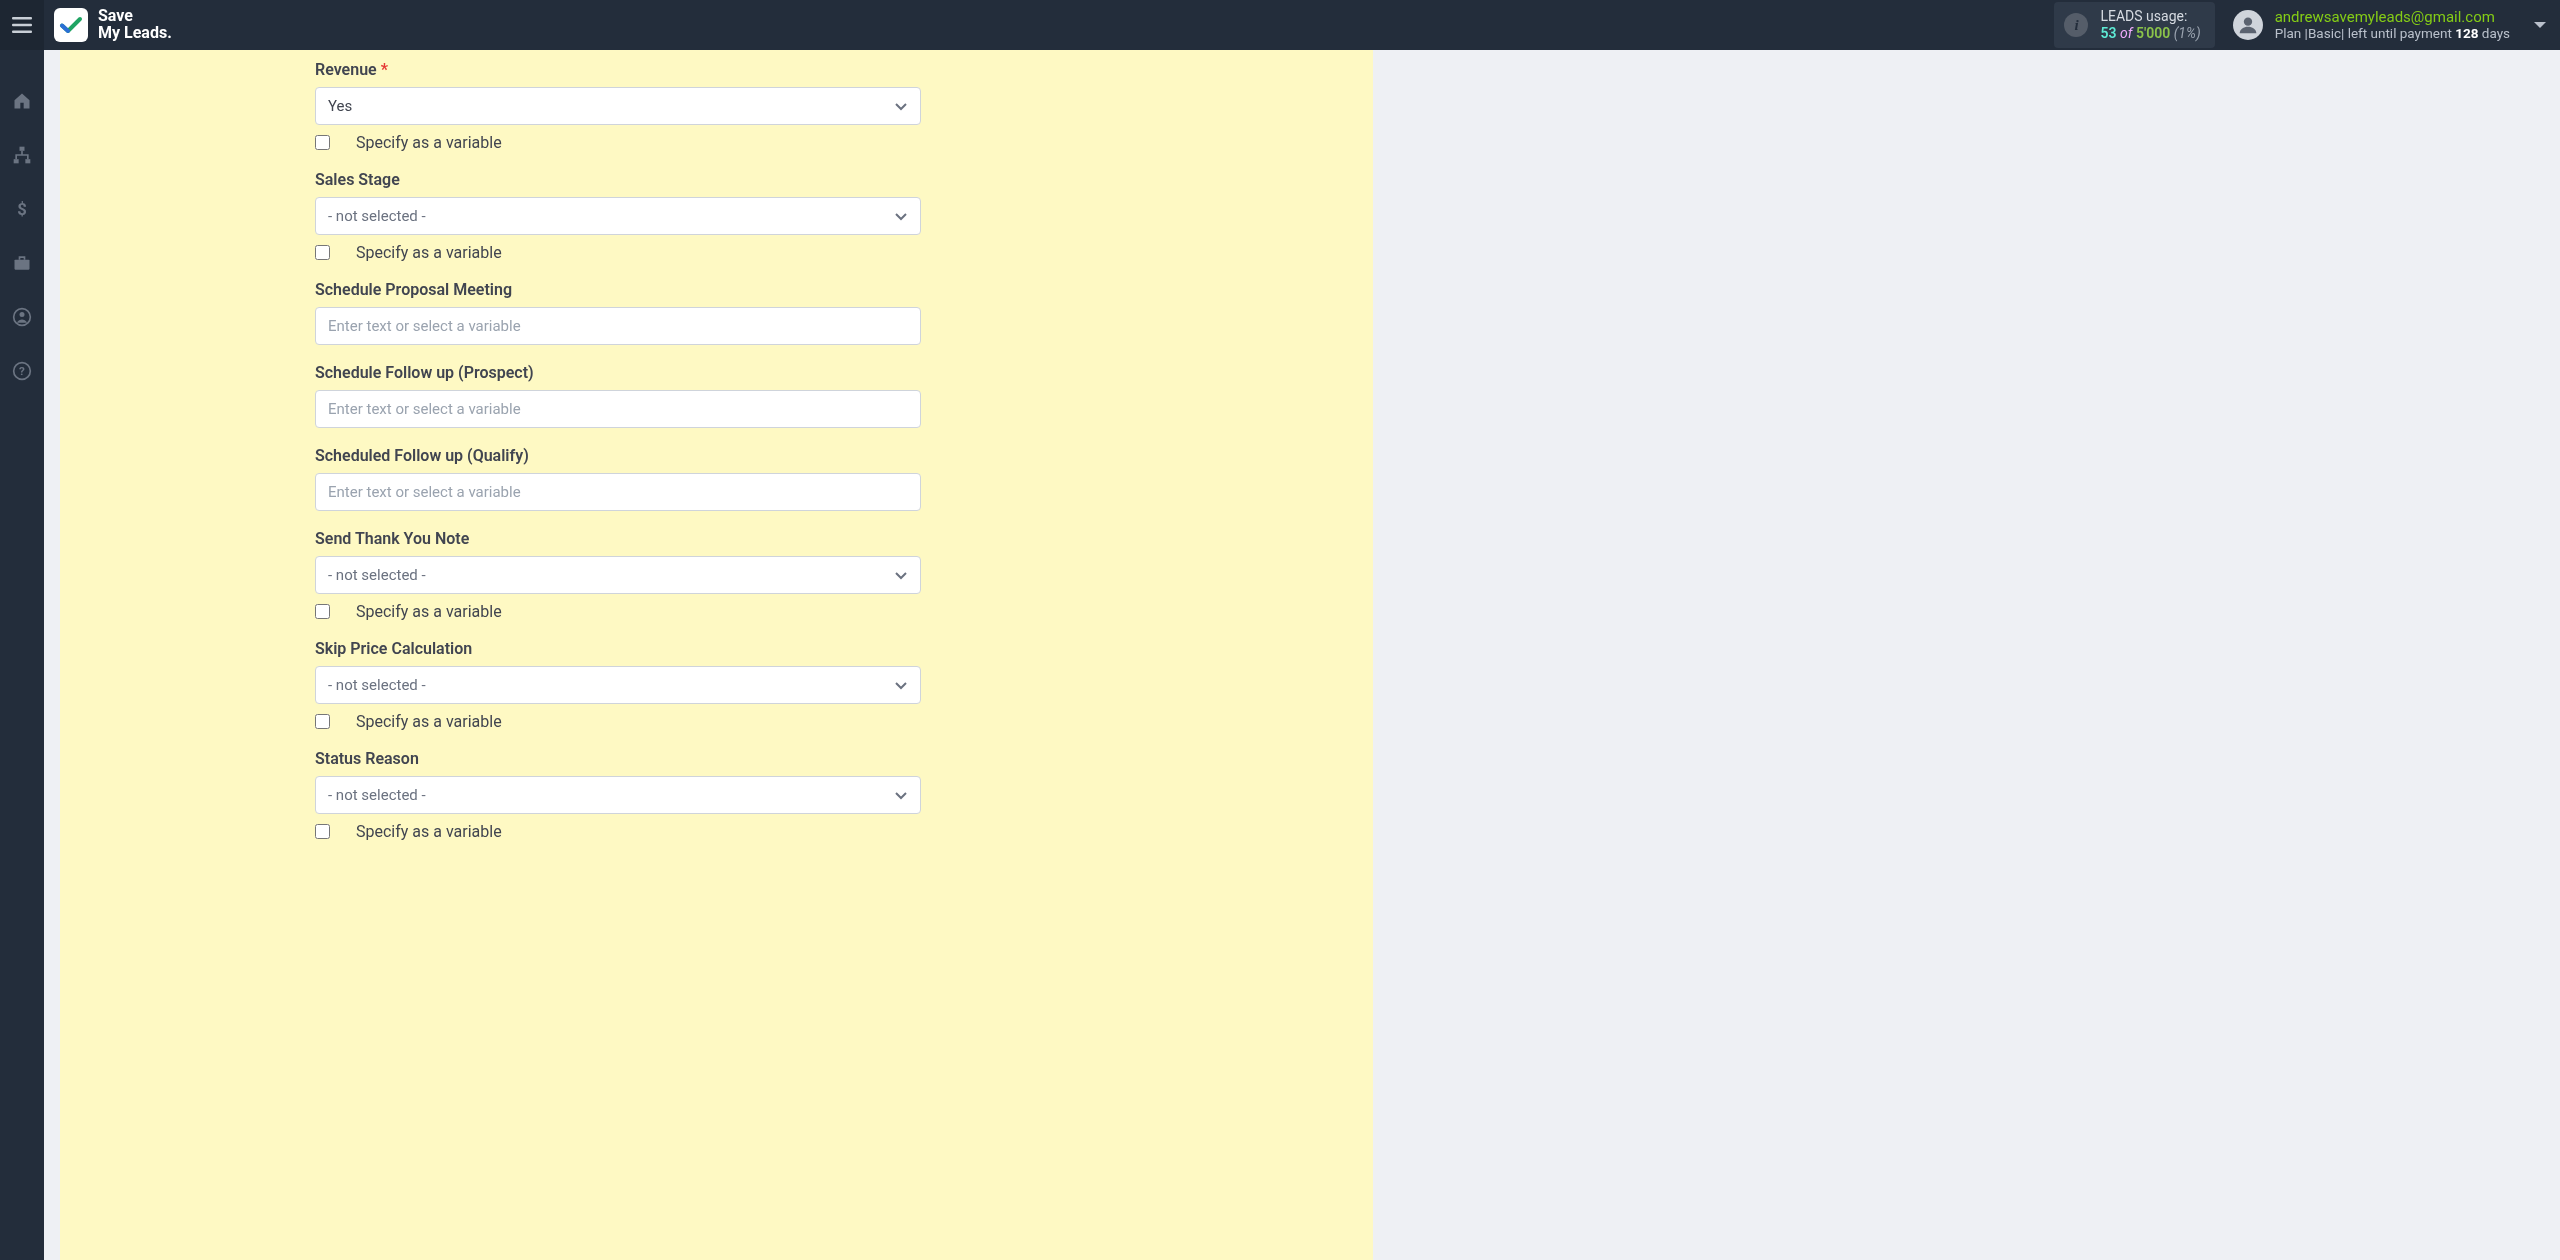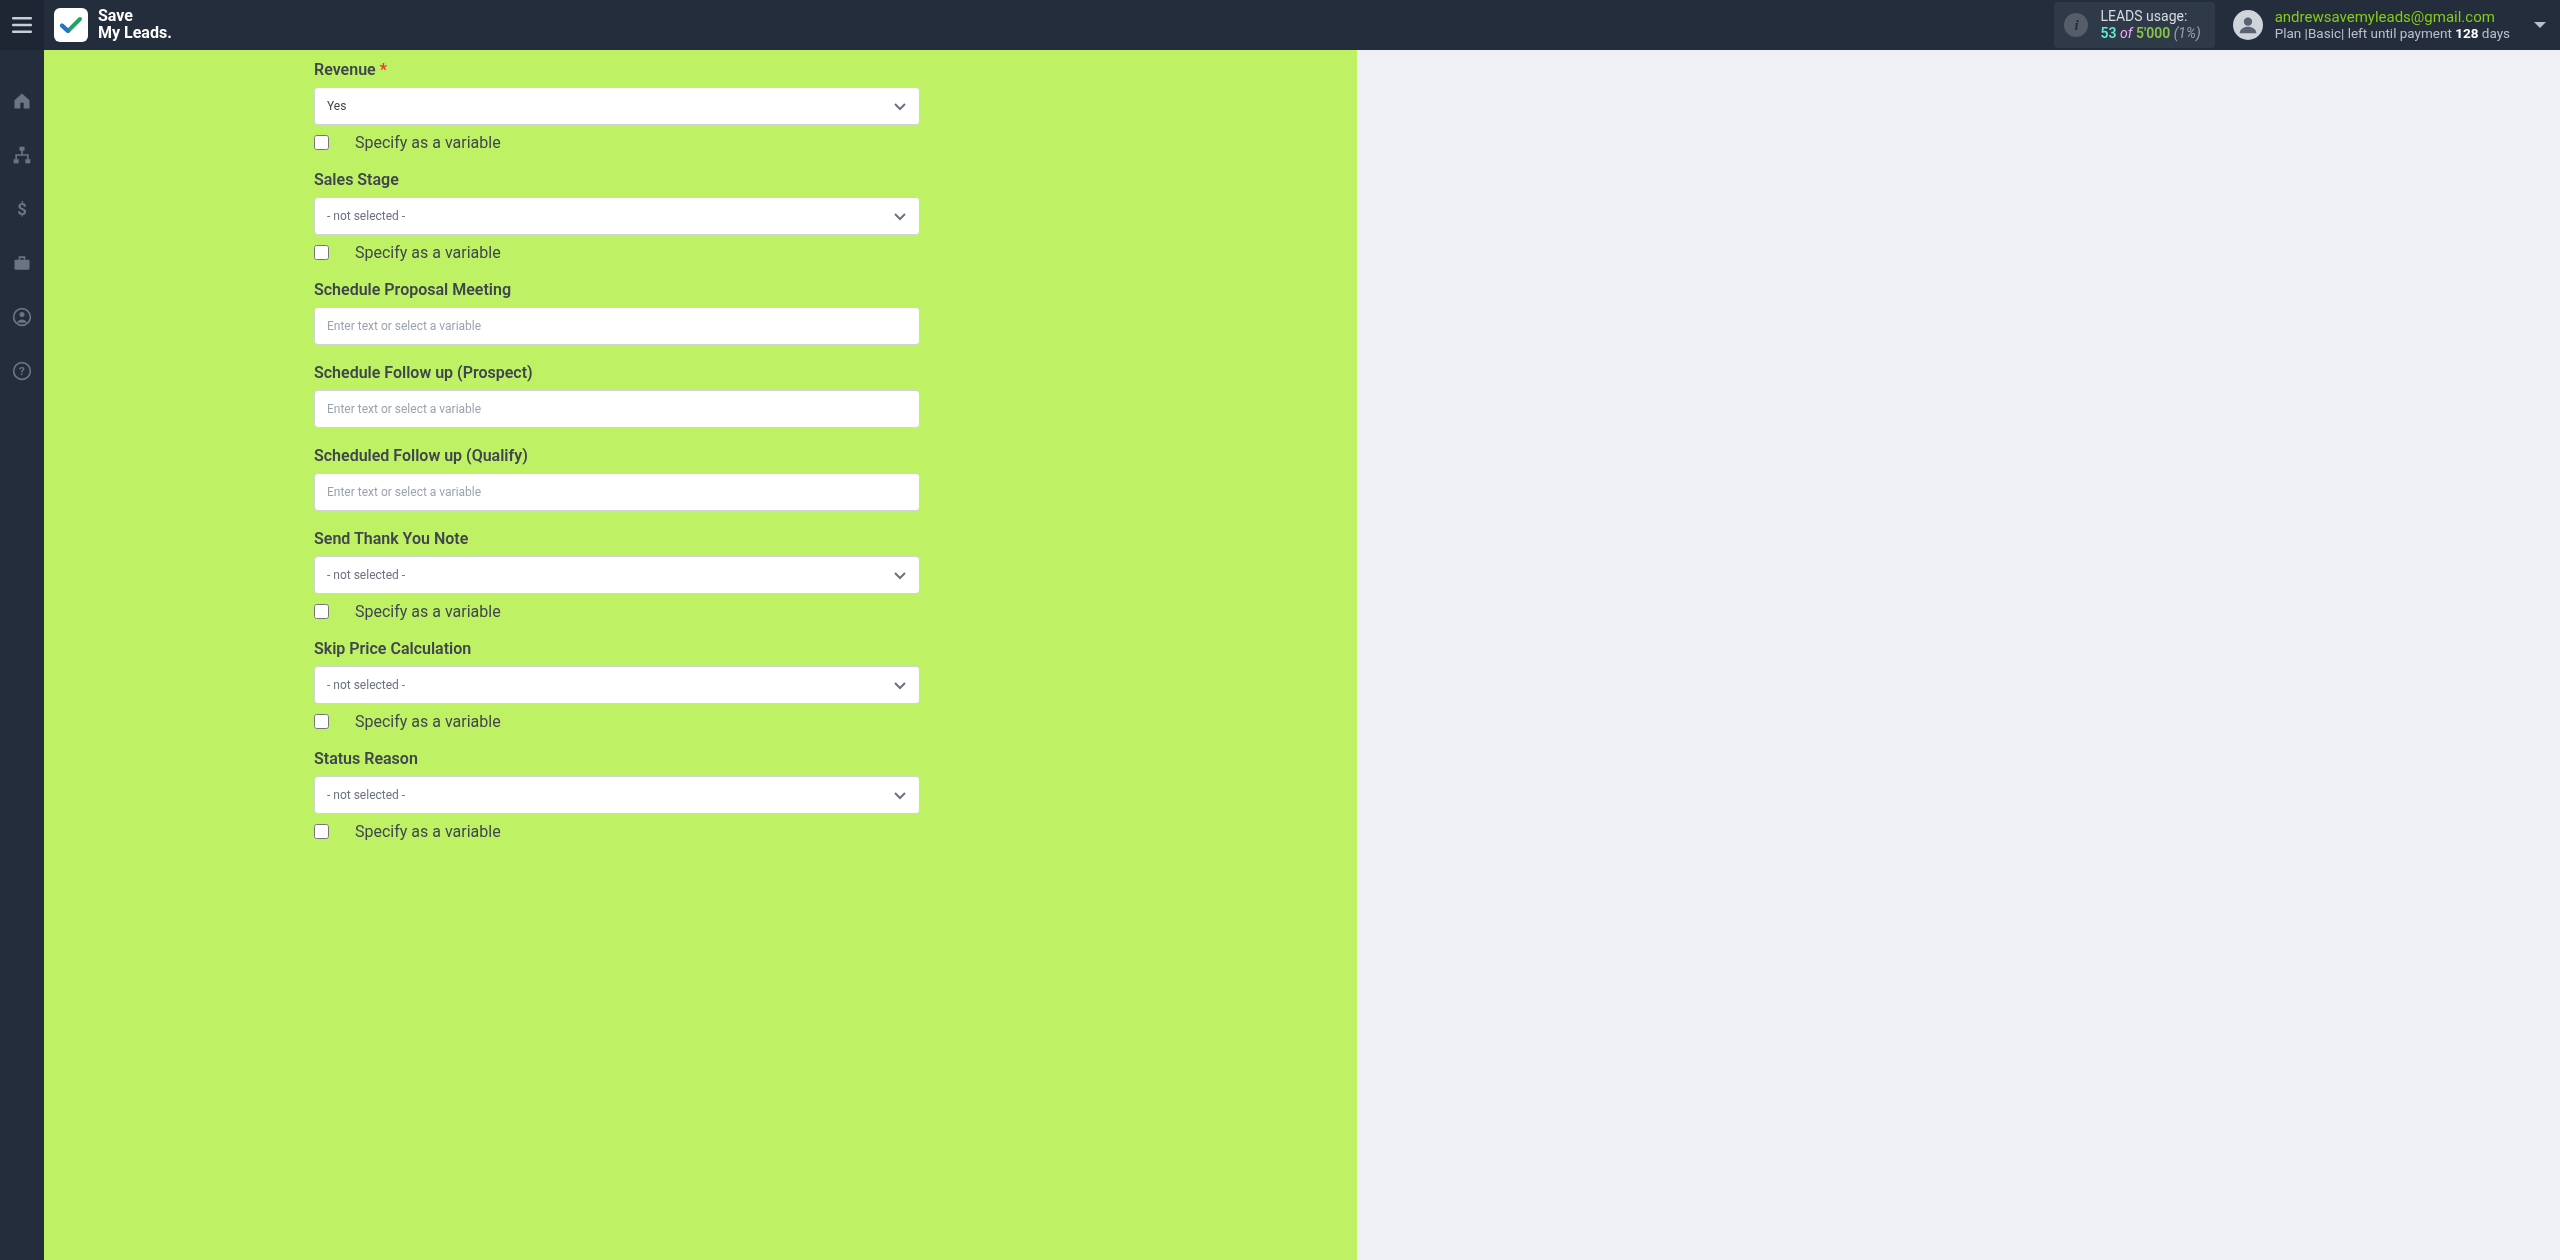--- a/index.html
+++ b/index.html
@@ -124,26 +124,26 @@
   }
   .side-item svg { width: 20px; height: 20px; fill: #6b7482; }
 
   
   .page {
     position: absolute;
     top: 50px; left: 44px; right: 0; bottom: 0;
     overflow-y: auto;
   }
   .card {
-    background: #bef264;
+    background: #fef9c3;
     width: 1313px;
     max-width: calc(100% - 40px);
-    margin: 0 0 0 0;
+    margin: 0 0 0 16px;
     min-height: 100%;
-    padding: 10px 0 30px 15px;
+    padding: 10px 0 30px 0;
   }
   .form-col {
     width: 606px;
     margin-left: 255px;
     padding-top: 0;
   }
 
   .field { margin-top: 18px; }
   .field:first-child { margin-top: 0; }
   .field-label {
@@ -157,21 +157,21 @@
 
   .select-box, .text-box {
     width: 100%;
     height: 38px;
     border: 1px solid #cfd4db;
     border-radius: 4px;
     background: #fff;
     display: flex;
     align-items: center;
     padding: 0 12px;
-    font-size: 12px;
+    font-size: 15px;
     color: #414550;
     position: relative;
     cursor: pointer;
   }
   .select-box .sel-value { flex: 1; }
   .select-box .sel-placeholder { flex: 1; color: #6b7280; }
   .select-box .chevron {
     width: 14px; height: 14px;
     fill: none; stroke: #6b7280; stroke-width: 2;
   }

